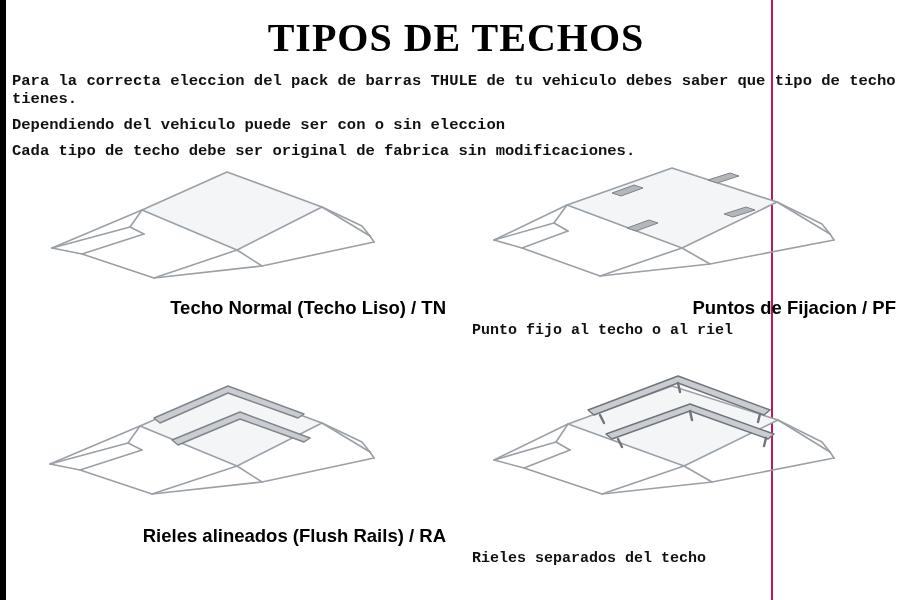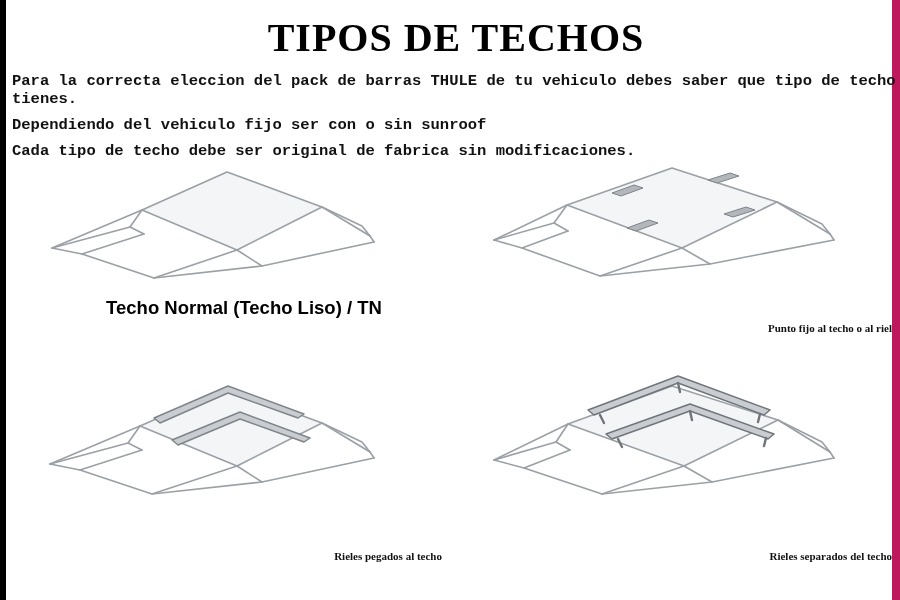--- a/index.html
+++ b/index.html
@@ -11,24 +11,24 @@
     height: 600px;
     background: #ffffff;
     font-family: "Liberation Sans", sans-serif;
     color: #000000;
     overflow: hidden;
     position: relative;
   }
   .frame {
     position: absolute;
     left: 0; top: 0;
-    width: 900px;
+    width: 773px;
     height: 600px;
     border-left: 6px solid #000;
-    border-right: 8px solid #be185d;
+    border-right: 2px solid #be185d;
     box-sizing: border-box;
     background: #fff;
   }
   .inner {
     position: absolute;
     left: 6px; top: 0;
     width: 888px;
     height: 600px;
   }
   .title {
@@ -68,35 +68,35 @@
     width: 420px;
     height: 145px;
   }
   .cell-art svg {
     display: block;
     width: 420px;
     height: 145px;
   }
   .cell-label {
     position: absolute;
-    left: 12px;
-    width: 420px;
-    text-align: center;
+    left: 4px;
+    width: 420px;
+    text-align: right;
     font-size: 18.5px;
     font-weight: bold;
     font-family: "Liberation Sans", sans-serif;
   }
   .cell-sub {
     position: absolute;
     left: 0;
     width: 420px;
-    text-align: right;
-    font-size: 11px;
-    font-weight: bold;
-    font-family: Liberation Serif, serif;
+    text-align: left;
+    font-size: 15px;
+    font-weight: bold;
+    font-family: Liberation Mono, monospace;
     color: #111;
   }
 
   
   #cell-tn { left: 10px;  top: 150px; }
   #cell-pf { left: 460px; top: 150px; }
   #cell-ra { left: 10px;  top: 368px; }
   #cell-rt { left: 460px; top: 368px; }
 
   #cell-tn .cell-label { top: 147px; }
@@ -110,21 +110,21 @@
 </head>
 <body>
 
 <div class="frame">
   <div class="inner">
 
     <div class="title">TIPOS DE TECHOS</div>
 
     <div class="subtitle sub1">Para la correcta eleccion del pack de barras THULE de tu vehiculo debes saber que tipo de techo tienes.</div>
     <div class="subtitle sub2">Cada tipo de techo debe ser original de fabrica sin modificaciones.</div>
-    <div class="subtitle sub3">Dependiendo del vehiculo fijo ser con o sin sunroof</div>
+    <div class="subtitle sub3">Dependiendo del vehiculo puede ser con o sin eleccion</div>
 
     <div class="cell" id="cell-tn">
       <div class="cell-art">
         <svg viewBox="0 0 420 145" xmlns="http://www.w3.org/2000/svg">
           <g fill="none" stroke="#9aa0a6" stroke-width="1.6" stroke-linejoin="round" stroke-linecap="round">
 
             <path d="M120 60 L205 22 L300 57 L215 100 Z" fill="#f4f5f6"></path>
 
             <path d="M120 60 L108 77 L122 84"></path>
             <path d="M108 77 L30 98"></path>
@@ -166,20 +166,21 @@
           </g>
 
           <g fill="#b3b7bb" stroke="#7e848a" stroke-width="1">
             <path d="M140 43 L162 35 L171 38 L149 46 Z"></path>
             <path d="M236 30 L258 23 L267 26 L245 33 Z"></path>
             <path d="M155 78 L177 70 L186 73 L164 81 Z"></path>
             <path d="M252 64 L274 57 L283 60 L261 67 Z"></path>
           </g>
         </svg>
       </div>
+      <div class="cell-label">Puntos de Fijacion / PF</div>
       <div class="cell-sub">Punto fijo al techo o al riel</div>
     </div>
 
     <div class="cell" id="cell-ra">
       <div class="cell-art">
         <svg viewBox="0 0 420 145" xmlns="http://www.w3.org/2000/svg">
           <g fill="none" stroke="#9aa0a6" stroke-width="1.6" stroke-linejoin="round" stroke-linecap="round">
             <path d="M118 58 L205 20 L300 55 L215 98 Z" fill="#f4f5f6"></path>
             <path d="M118 58 L106 75 L120 82"></path>
             <path d="M106 75 L28 96"></path>
@@ -193,21 +194,21 @@
             <path d="M28 96 L58 102"></path>
             <path d="M215 98 L130 126"></path>
           </g>
 
           <g fill="#c9ccd0" stroke="#7e848a" stroke-width="1.4" stroke-linejoin="round">
             <path d="M132 50 L206 18 L282 46 L276 50 L206 25 L138 55 Z"></path>
             <path d="M150 72 L218 44 L288 70 L282 74 L218 51 L156 77 Z"></path>
           </g>
         </svg>
       </div>
-      <div class="cell-sub">Rieles pegados al techo</div>
+      <div class="cell-label">Rieles alineados (Flush Rails) / RA</div>
     </div>
 
     <div class="cell" id="cell-rt">
       <div class="cell-art">
         <svg viewBox="0 0 420 145" xmlns="http://www.w3.org/2000/svg">
           <g fill="none" stroke="#9aa0a6" stroke-width="1.6" stroke-linejoin="round" stroke-linecap="round">
             <path d="M96 56 L200 18 L306 52 L212 98 Z" fill="#f4f5f6"></path>
             <path d="M96 56 L84 74 L98 82"></path>
             <path d="M84 74 L22 92"></path>
             <path d="M98 82 L52 100"></path>

